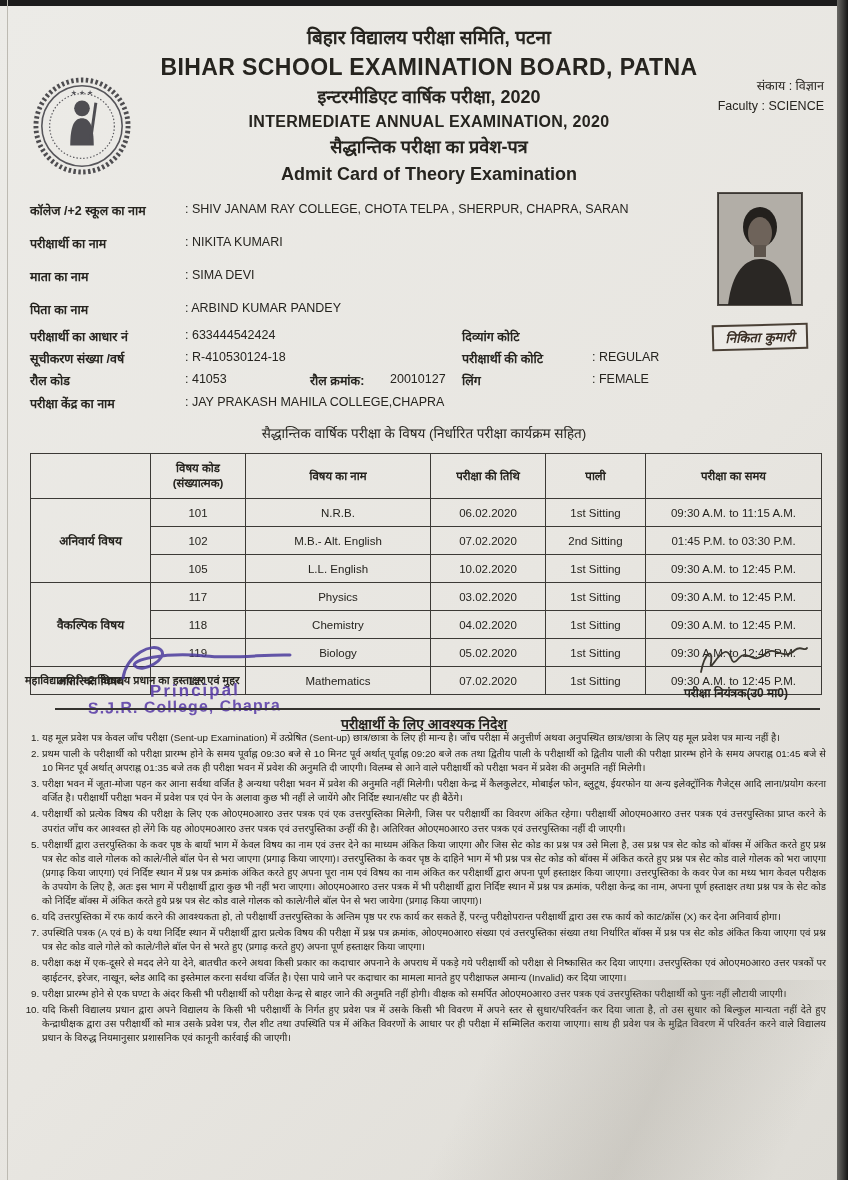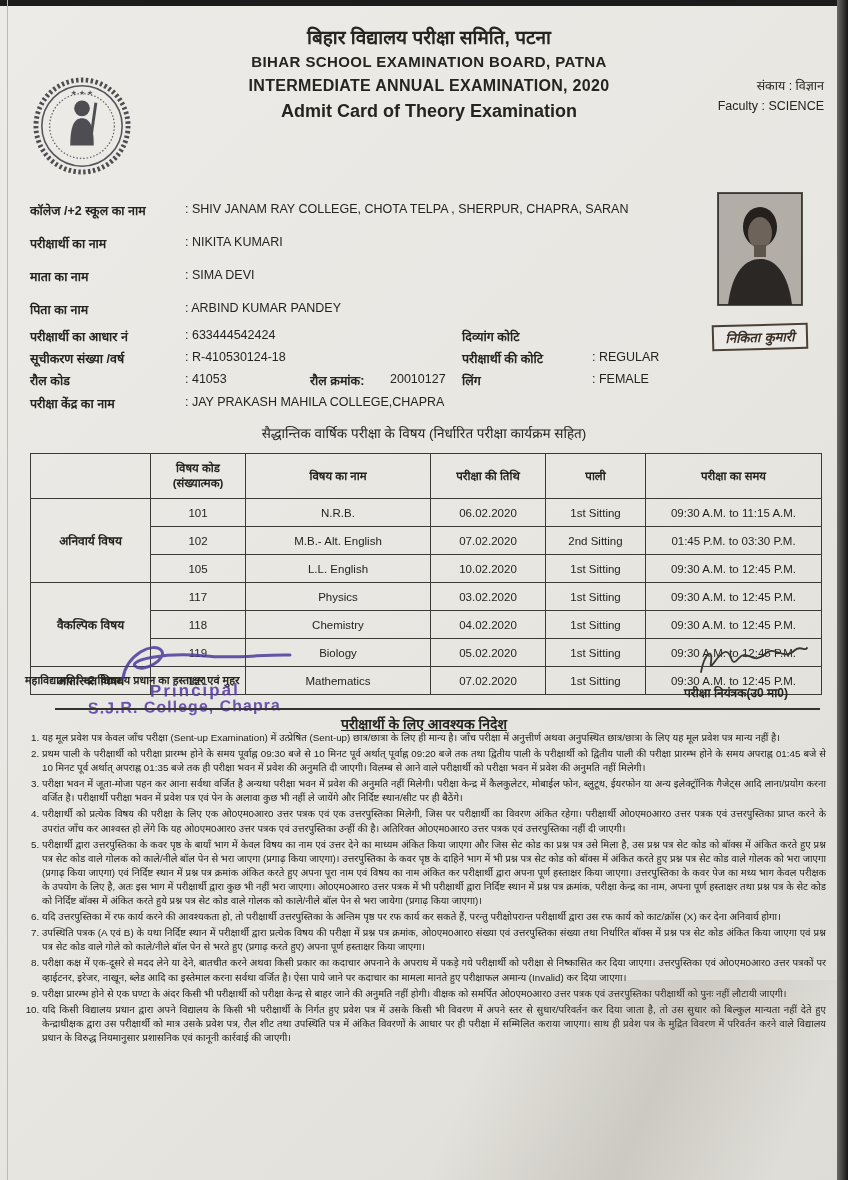--- a/index.html
+++ b/index.html
@@ -10,21 +10,21 @@
   }
   .edge-top{position:absolute;left:0;top:0;width:100%;height:6px;background:#1c1c1c;}
   .edge-right{position:absolute;right:0;top:0;width:11px;height:100%;background:linear-gradient(to right,#6b6a66,#161616);}
   .edge-left{position:absolute;left:7px;top:0;width:1px;height:100%;background:#bdbab2;}
   .glare{position:absolute;left:0;bottom:0;width:100%;height:200px;pointer-events:none;
     background:linear-gradient(115deg,rgba(0,0,0,0) 55%,rgba(110,104,92,0.18) 75%,rgba(0,0,0,0) 92%);}
   
   .seal{position:absolute;left:33px;top:77px;width:98px;height:98px;}
   .titles{position:absolute;left:130px;right:120px;top:26px;text-align:center;line-height:1.25;}
   .t-hi1{font-size:19px;font-weight:700;}
-  .t-en1{font-size:15px;font-weight:700;letter-spacing:.4px;margin-top:3px;}
+  .t-en1{font-size:23px;font-weight:700;letter-spacing:.4px;margin-top:3px;}
   .t-hi2{font-size:18px;font-weight:700;margin-top:4px;}
   .t-en2{font-size:16px;font-weight:700;letter-spacing:.3px;margin-top:4px;}
   .t-hi3{font-size:18px;font-weight:700;margin-top:4px;}
   .t-en3{font-size:18px;font-weight:700;margin-top:4px;}
   .faculty{position:absolute;right:24px;top:76px;text-align:right;font-size:12.5px;line-height:1.6;}
   
   .info{position:absolute;left:30px;top:196px;width:680px;font-size:12.5px;}
   .irow{position:absolute;left:0;white-space:nowrap;}
   .ilabel{font-weight:600;}
   .ival{position:absolute;left:155px;font-weight:500;}
@@ -75,21 +75,23 @@
       <circle cx="50" cy="32" r="8" fill="#4e4d52"></circle>
       <path d="M38,70 C38,50 42,42 50,42 C58,42 62,50 62,70 Z" fill="#4e4d52"></path>
       <rect x="60" y="26" width="3" height="38" fill="#4e4d52" transform="rotate(8 61 45)"></rect>
       <text x="50" y="18" font-size="7" fill="#56555a" text-anchor="middle">★ ★ ★</text>
     </svg>
   </div>
 
   <div class="titles">
     <div class="t-hi1">बिहार विद्यालय परीक्षा समिति, पटना</div>
     <div class="t-en1">BIHAR SCHOOL EXAMINATION BOARD, PATNA</div>
+    <div class="t-hi2">इन्टरमीडिएट वार्षिक परीक्षा, 2020</div>
     <div class="t-en2">INTERMEDIATE ANNUAL EXAMINATION, 2020</div>
+    <div class="t-hi3">सैद्धान्तिक परीक्षा का प्रवेश-पत्र</div>
     <div class="t-en3">Admit Card of Theory Examination</div>
   </div>
 
   <div class="faculty">
     <div>संकाय : विज्ञान</div>
     <div>Faculty : SCIENCE</div>
   </div>
 
   <div class="info">
     <div class="irow" style="top:6px">

